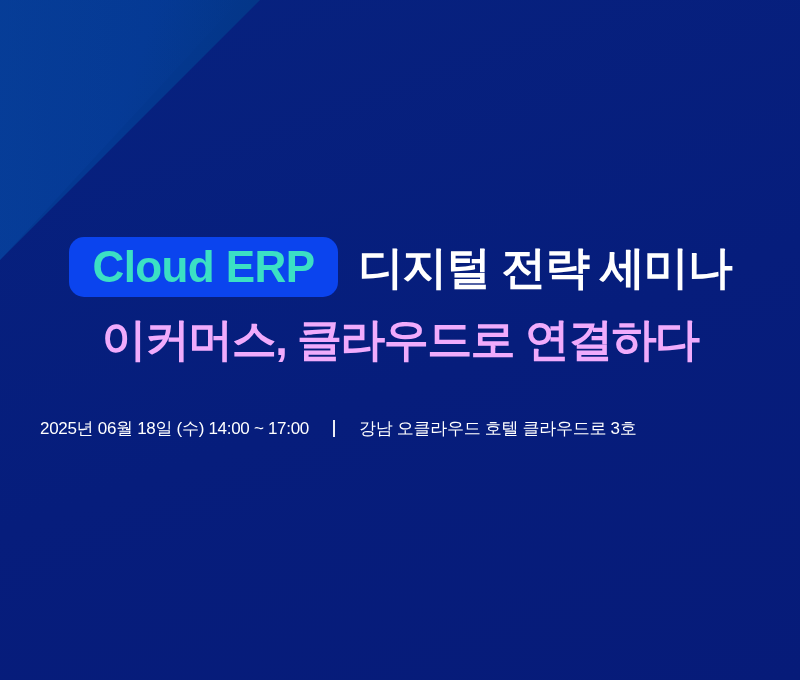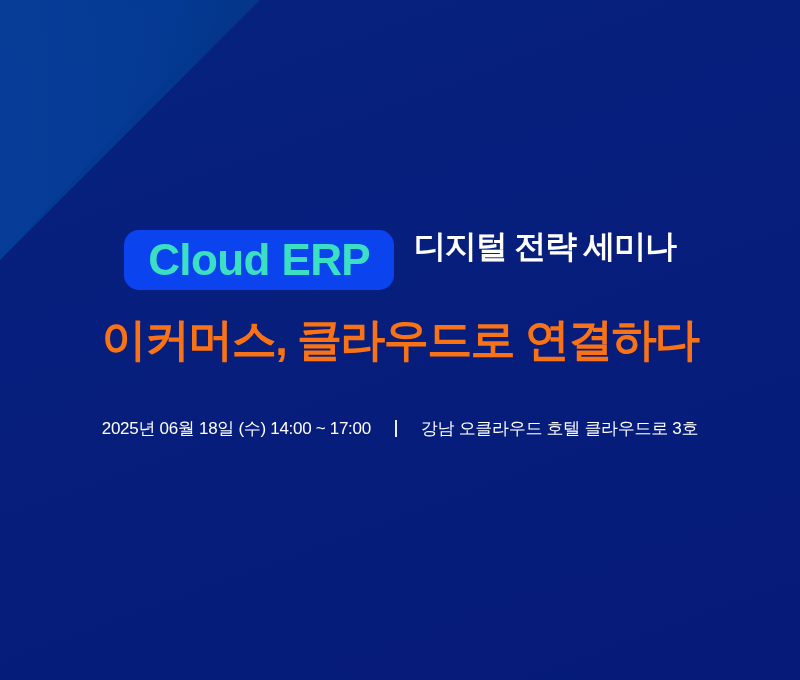--- a/index.html
+++ b/index.html
@@ -61,20 +61,21 @@
   .headline {
     position: absolute;
     left: 0;
     right: 0;
     top: 230px;
     text-align: center;
   }
 
   .headline-row {
     display: flex;
+    align-items: center;
     justify-content: center;
     gap: 20px;
     height: 74px;
   }
 
   .badge {
     display: inline-flex;
     align-items: center;
     justify-content: center;
     background: #0b44ee;
@@ -84,59 +85,60 @@
     height: 60px;
     font-size: 44px;
     font-weight: 700;
     letter-spacing: -0.6px;
     line-height: 1;
     white-space: nowrap;
   }
 
   .title-line {
     color: #ffffff;
-    font-size: 32px;
+    font-size: 45px;
     font-weight: 700;
     line-height: 1;
     letter-spacing: -1.2px;
     white-space: nowrap;
   }
 
   .headline-row-2 {
     display: flex;
     align-items: center;
     justify-content: center;
     height: 66px;
     margin-top: 2px;
   }
 
   .title-line-2 {
-    color: #f97316;
+    color: #f0abfc;
     font-size: 45px;
     font-weight: 700;
     line-height: 1;
     letter-spacing: -1.6px;
     white-space: nowrap;
   }
 
   .info {
     position: absolute;
     left: 0;
     right: 0;
     top: 420px;
     display: flex;
     align-items: center;
-    justify-content: center;
+    justify-content: flex-start;
     gap: 24px;
     color: #ffffff;
     font-size: 17px;
     font-weight: 400;
     letter-spacing: -0.3px;
     line-height: 1;
     white-space: nowrap;
+    padding-left: 40px;
   }
 
   .info-divider {
     display: inline-block;
     width: 2px;
     height: 17px;
     background: #ffffff;
     opacity: 0.92;
   }
 </style>

